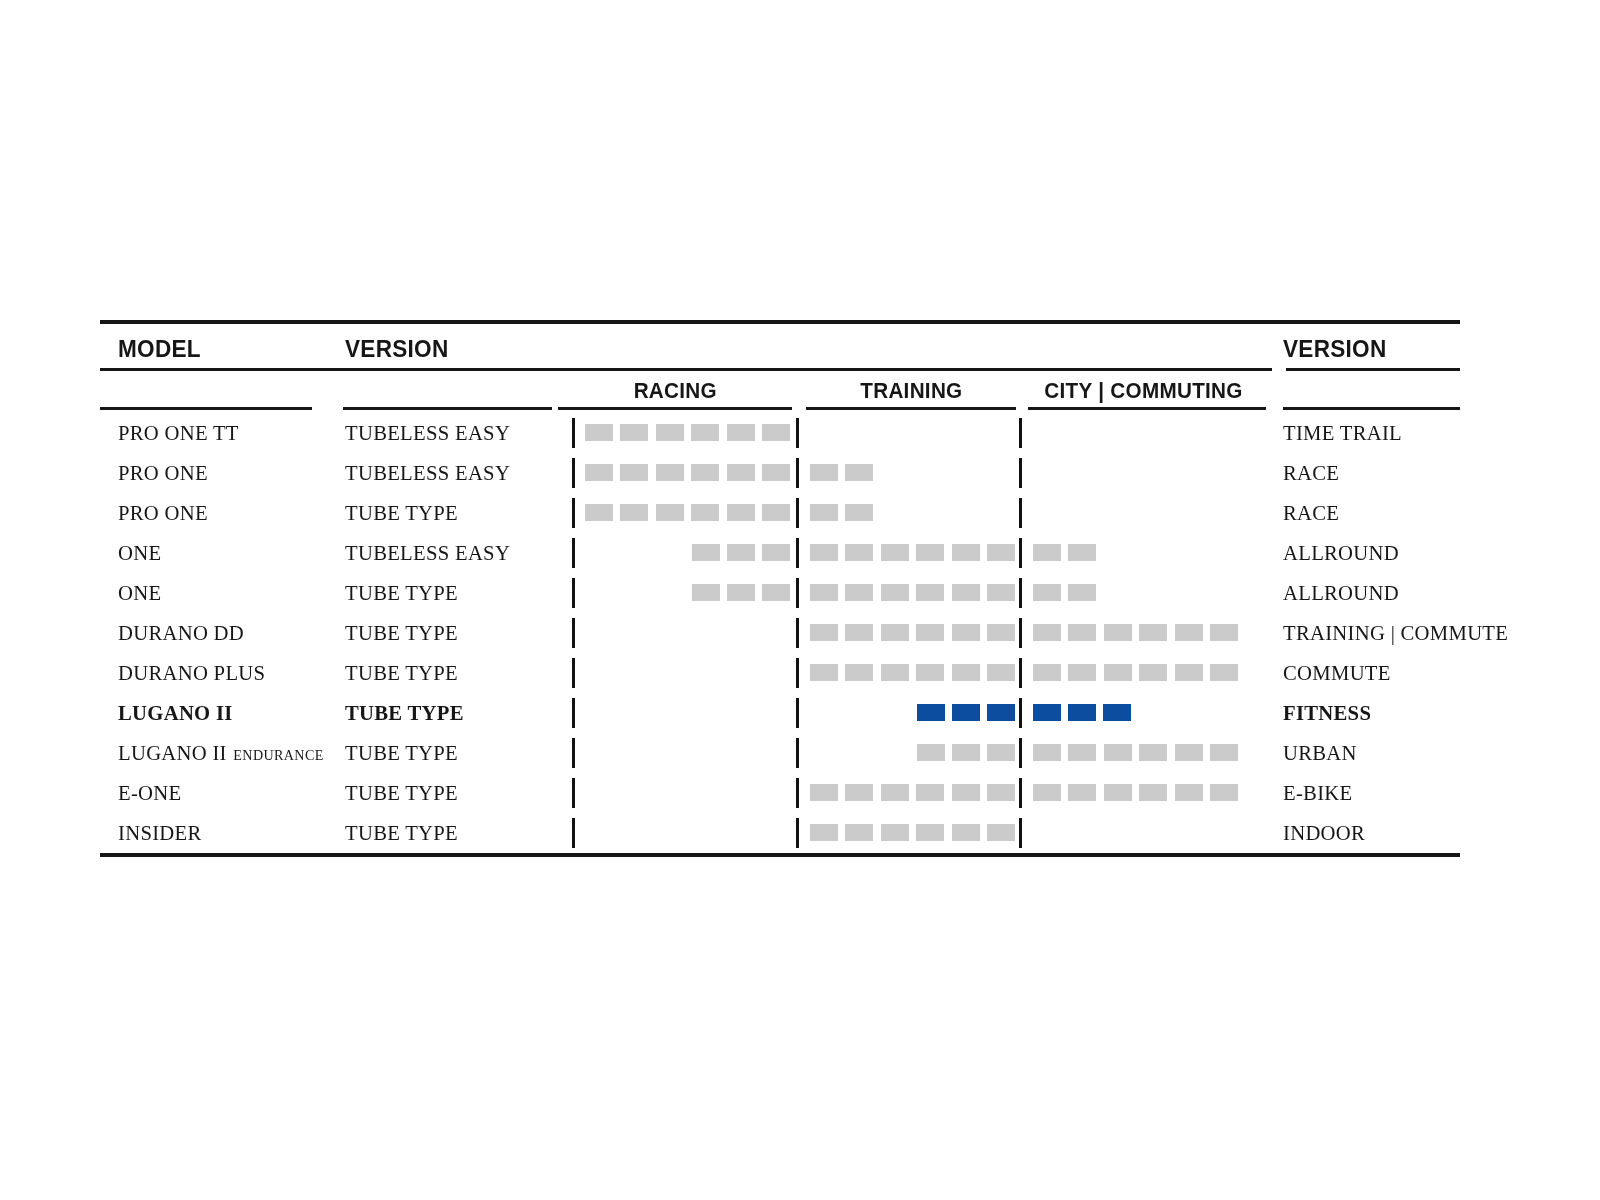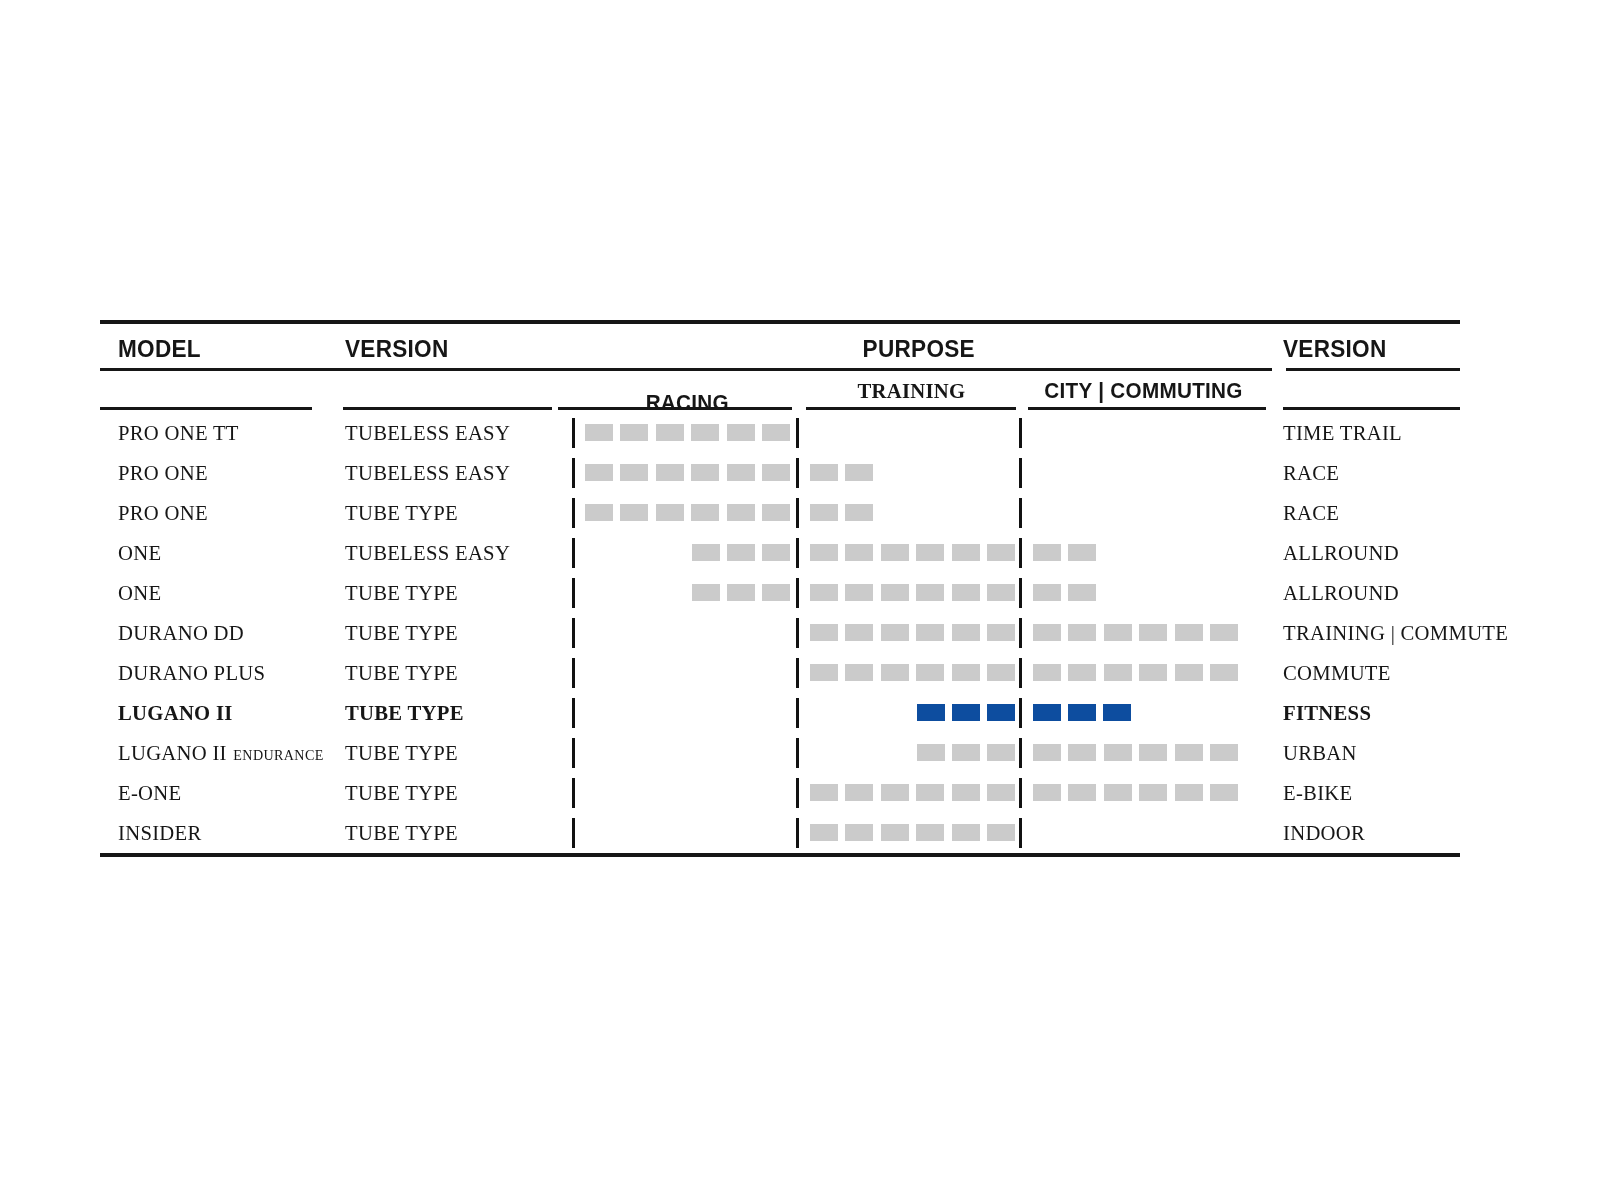--- a/index.html
+++ b/index.html
@@ -53,31 +53,28 @@
     <div class="hline" style="top:87px; left:458px; width:234px;"></div>
     <div class="hline" style="top:87px; left:706px; width:210px;"></div>
     <div class="hline" style="top:87px; left:928px; width:238px;"></div>
     <div class="hline" style="top:87px; left:1183px; width:177px;"></div>
 
     <div class="hline thick" style="top:533px; left:0; width:1360px;"></div>
 
     <div class="hdr1">
       <span class="lbl t" style="left:18px;">MODEL</span>
       <span class="lbl t" style="left:245px;">VERSION</span>
-      <div class="purpose-wrap">
-        <span class="t tc">PURPOSE</span>
-      </div>
       <span class="lbl t" style="left:1183px;">VERSION</span>
     </div>
 
     <div class="hdr2">
-      <div class="sub" style="left:470px; width:234px;margin-top:12px;">
+      <div class="sub" style="left:458px; width:234px;">
         <span class="t tc">RACING</span>
       </div>
-      <div class="sub" style="left:706px; width:210px;font-family:Liberation Serif, serif;">
+      <div class="sub" style="left:706px; width:210px;">
         <span class="t tc">TRAINING</span>
       </div>
       <div class="sub" style="left:920px; width:246px;">
         <span class="t tc">CITY | COMMUTING</span>
       </div>
     </div>
 
     <div class="rows" id="rows">
         <div class="row">
           <span class="cell model t"><span>PRO ONE TT</span><span class="suffix"></span></span>

